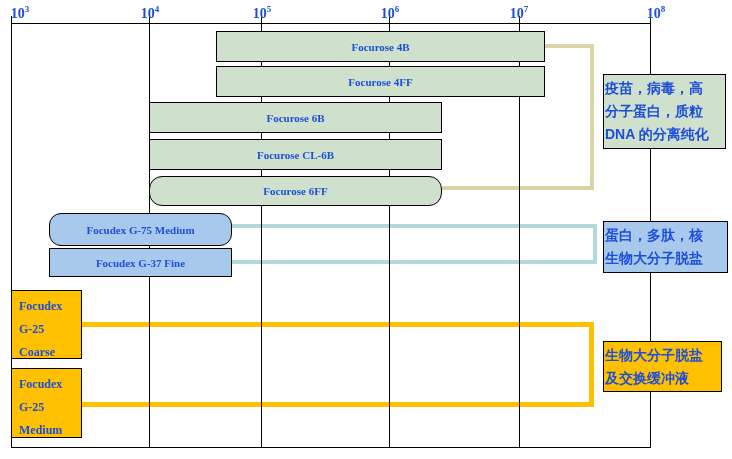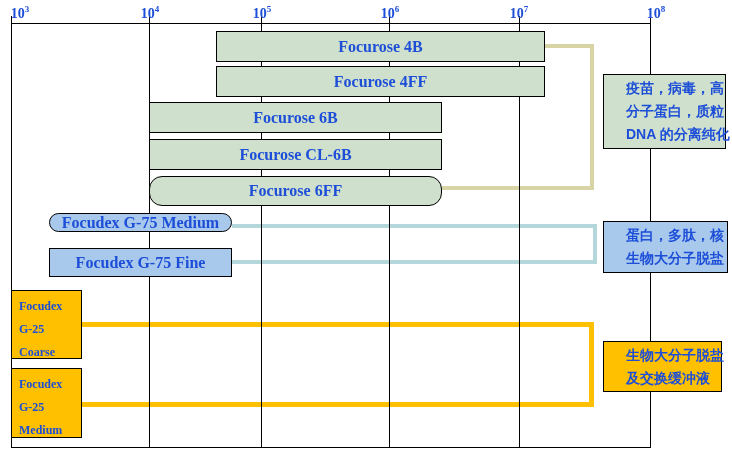--- a/index.html
+++ b/index.html
@@ -14,29 +14,29 @@
   .g4{left:149px}.g5{left:261px}.g6{left:389px}.g7{left:519px}
   .tick{position:absolute;top:16px;height:7px;width:1px;background:#000;z-index:2;}
   .t3{left:11px}.t4{left:149px}.t5{left:261px}.t6{left:389px}.t7{left:519px}.t8{left:650px}
   .ticklabel{position:absolute;top:1px;transform:translateX(-50%);
     font-weight:bold;font-size:14px;line-height:16px;white-space:nowrap;z-index:2;}
   .ticklabel sup{font-size:9px;}
   .l3{left:20px}.l4{left:150px}.l5{left:262px}.l6{left:390px}.l7{left:519px}.l8{left:656px}
   
   .bar{position:absolute;box-sizing:border-box;border:1px solid #000;
     display:flex;align-items:center;justify-content:center;
-    font-weight:bold;font-size:16px;z-index:3;white-space:nowrap;}
+    font-weight:bold;font-size:11px;z-index:3;white-space:nowrap;}
   .bar-green{background:#cfe0cc;}
   .bar-blue{background:#a9c9ec;}
   .bar-4b   {left:216px;top:31px; width:329px;height:31px;}
   .bar-4ff  {left:216px;top:66px; width:329px;height:31px;}
   .bar-6b   {left:149px;top:102px;width:293px;height:31px;}
   .bar-cl6b {left:149px;top:139px;width:293px;height:31px;}
   .bar-6ff  {left:149px;top:176px;width:293px;height:30px;border-radius:13px;}
-  .bar-g75m {left:49px; top:213px;width:183px;height:19px;border-radius:12px;}
+  .bar-g75m {left:49px; top:213px;width:183px;height:33px;border-radius:12px;}
   .bar-g75f {left:49px; top:248px;width:183px;height:29px;}
   .gbox{position:absolute;box-sizing:border-box;border:1px solid #000;background:#ffc000;
     font-weight:bold;font-size:12px;line-height:23px;padding:4px 0 0 7px;z-index:3;}
   .gbox div{white-space:nowrap;}
   .g25c{left:11px;top:290px;width:71px;height:69px;}
   .g25m{left:11px;top:368px;width:71px;height:70px;}
   
   .seg{position:absolute;z-index:1;}
   .tan{background:#d8d4a6;}
   .cyan{background:#b4d7db;}
@@ -45,21 +45,21 @@
   .tan-v  {left:590px;top:44px;width:4px;height:146px;}
   .tan-bot{left:442px;top:186px;width:152px;height:4px;}
   .cyan-top{left:232px;top:224px;width:365px;height:4px;}
   .cyan-v  {left:593px;top:224px;width:4px;height:40px;}
   .cyan-bot{left:232px;top:260px;width:365px;height:4px;}
   .gold-top{left:82px;top:322px;width:512px;height:5px;}
   .gold-v  {left:589px;top:322px;width:5px;height:85px;}
   .gold-bot{left:82px;top:402px;width:512px;height:5px;}
   
   .callout{position:absolute;box-sizing:border-box;border:1px solid #000;
-    font-weight:bold;font-size:14px;line-height:23px;padding:2px 0 0 22px;z-index:4;
+    font-weight:bold;font-size:14px;line-height:23px;padding:2px 0 0 1px;z-index:4;
     font-family:"Liberation Sans","DejaVu Sans",sans-serif;}
   .callout div{white-space:nowrap;}
   .co-green{left:603px;top:74px; width:123px;height:75px;background:#cfe0cc;}
   .co-blue {left:603px;top:221px;width:125px;height:52px;background:#a9c9ec;}
   .co-gold {left:603px;top:341px;width:119px;height:51px;background:#ffc000;}
 </style>
 </head>
 <body>
 
 <div class="stage">
@@ -92,21 +92,21 @@
   <div class="ticklabel l6"><span>10</span><sup>6</sup></div>
   <div class="ticklabel l7"><span>10</span><sup>7</sup></div>
   <div class="ticklabel l8"><span>10</span><sup>8</sup></div>
 
   <div class="bar bar-green bar-4b">Focurose 4B</div>
   <div class="bar bar-green bar-4ff">Focurose 4FF</div>
   <div class="bar bar-green bar-6b">Focurose 6B</div>
   <div class="bar bar-green bar-cl6b">Focurose CL-6B</div>
   <div class="bar bar-green bar-6ff">Focurose 6FF</div>
   <div class="bar bar-blue bar-g75m">Focudex G-75 Medium</div>
-  <div class="bar bar-blue bar-g75f">Focudex G-75 Fine</div>
+  <div class="bar bar-blue bar-g75f">Focudex G-37 Fine</div>
 
   <div class="gbox g25c">
     <div>Focudex</div>
     <div>G-25</div>
     <div>Coarse</div>
   </div>
   <div class="gbox g25m">
     <div>Focudex</div>
     <div>G-25</div>
     <div>Medium</div>

